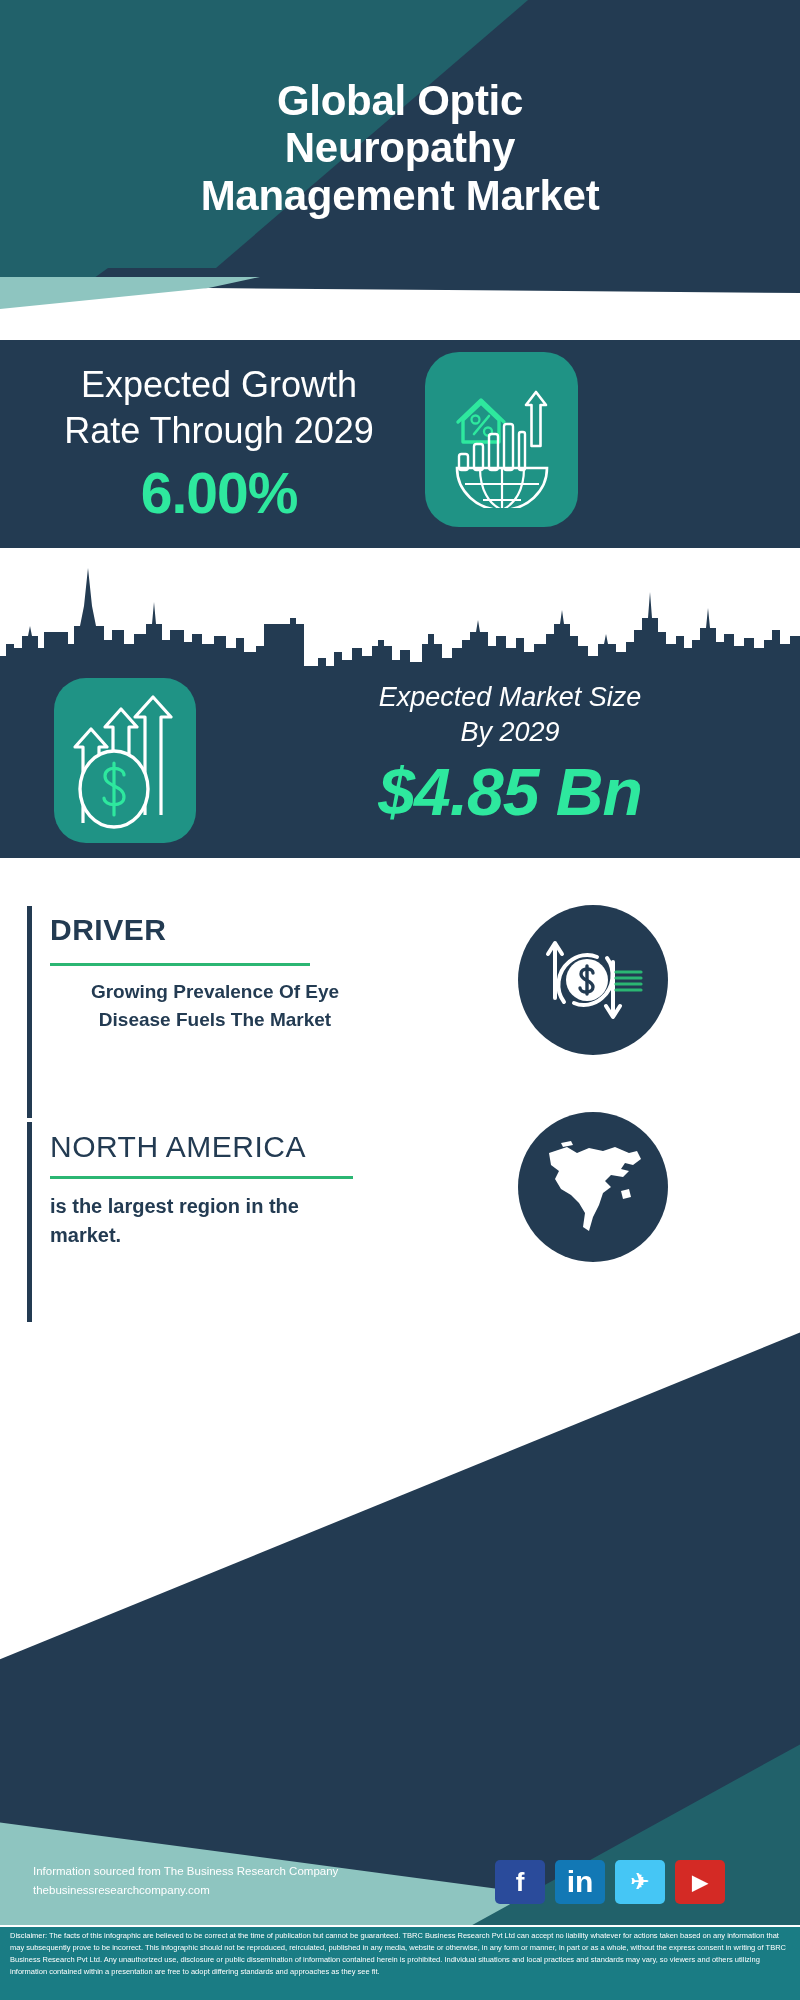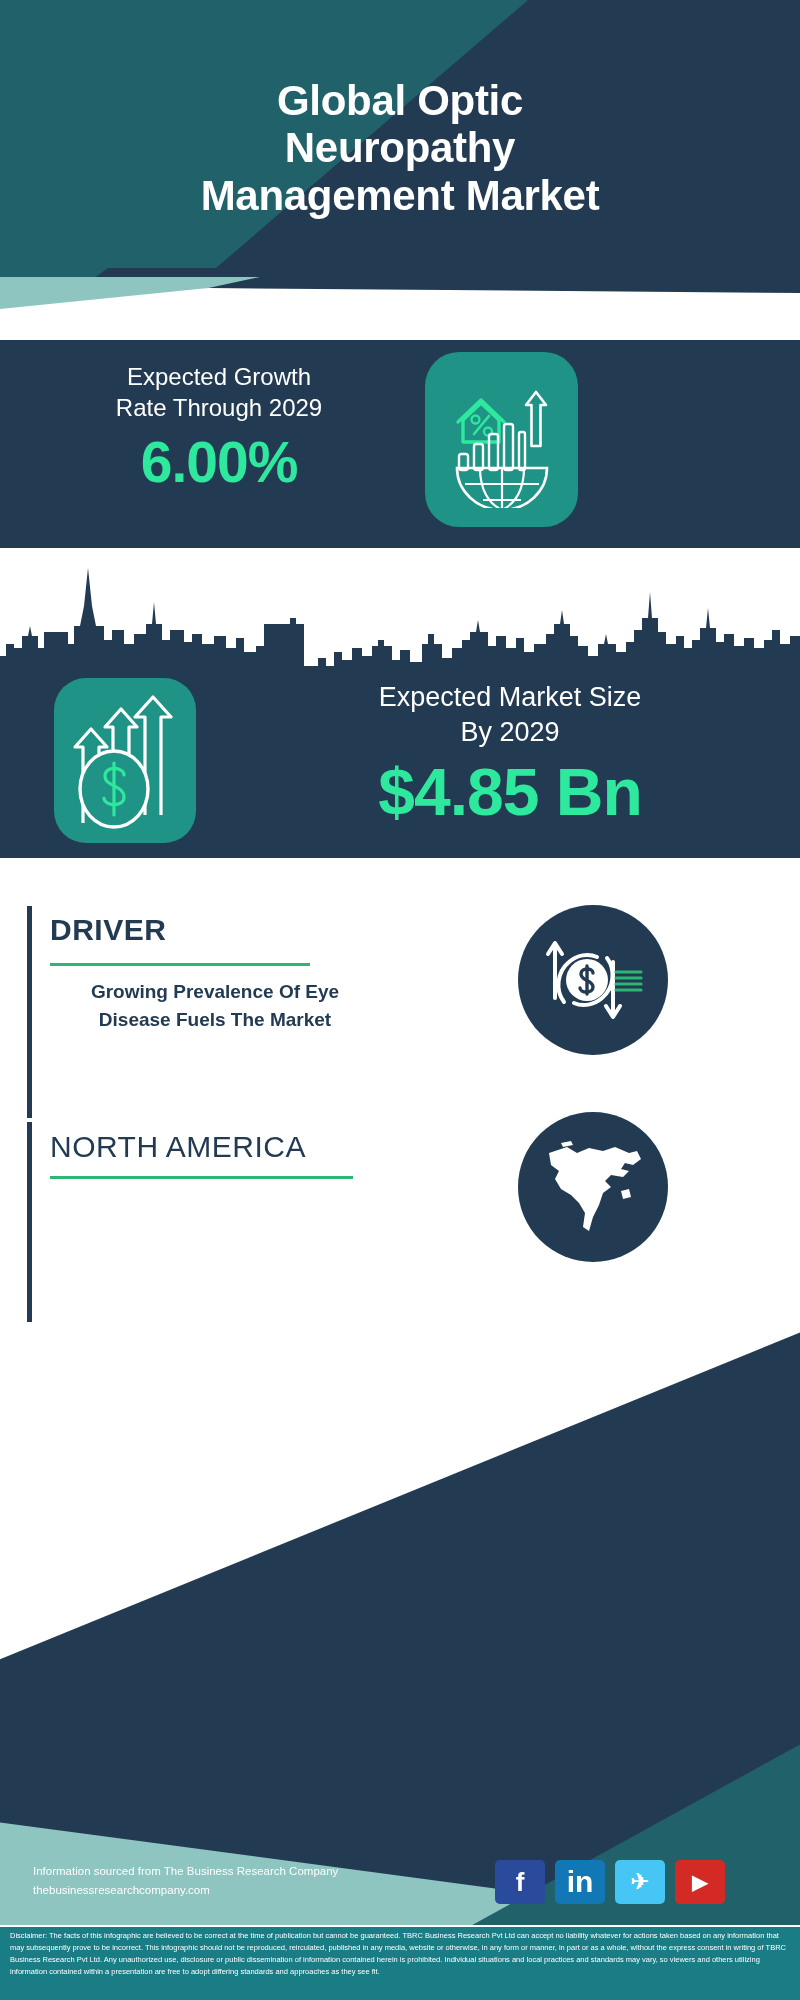--- a/index.html
+++ b/index.html
@@ -59,21 +59,21 @@
   
   .growth-panel {
     position:absolute; left:0; top:340px; width:800px; height:208px;
     background:#233b52;
   }
   .growth-text {
     position:absolute; left:34px; top:22px; width:370px;
     text-align:center; color:#ffffff;
   }
   .growth-label {
-    font-size:24px; line-height:1.28; font-weight:normal; color:#ffffff;
+    font-size:36px; line-height:1.28; font-weight:normal; color:#ffffff;
   }
   .growth-value {
     margin-top:6px;
     font-size:57px; font-weight:bold; color:#2ee89e; letter-spacing:-1px;
   }
   .growth-icon-box {
     position:absolute; left:425px; top:12px; width:153px; height:175px;
     background:#1f9385; border-radius:34px;
     display:flex; align-items:center; justify-content:center;
   }
@@ -83,21 +83,21 @@
     position:absolute; left:0; top:548px; width:800px; height:310px;
     background:#233b52;
   }
   .sky-white {
     position:absolute; left:0; top:548px; width:800px; height:135px;
     background:#ffffff;
   }
   .sky-svg { position:absolute; left:0; top:548px; width:800px; height:135px; }
 
   .msize-wrap {
-    position:absolute; left:0; top:668px; width:800px; height:190px;
+    position:absolute; left:0; top:668px; width:800px; height:190px;font-style:italic;
   }
   .msize-icon-box {
     position:absolute; left:54px; top:10px; width:142px; height:165px;
     background:#1f9385; border-radius:32px;
     display:flex; align-items:center; justify-content:center;
   }
   .msize-text {
     position:absolute; left:230px; top:12px; width:560px;
     text-align:center; color:#ffffff;
   }
@@ -283,20 +283,24 @@
             <line x1="79" y1="66" x2="104" y2="66"></line>
           </g>
         </svg>
       </div>
     </div>
 
     <div class="card" style="top:254px; height:200px;">
       <div class="card-bar" style="top:10px; height:200px;"></div>
       <div class="card-title" style="left:50px; top:18px; font-weight:normal;">NORTH AMERICA</div>
       <div class="card-rule" style="left:50px; top:64px; width:303px;"></div>
+      <div class="card-body" style="left:50px; top:80px; font-size:20px; font-weight:bold;">
+        <div>is the largest region in the</div>
+        <div>market.</div>
+      </div>
       <div class="card-circle" style="left:518px; top:0px; width:150px; height:150px;">
         <svg width="112" height="104" viewBox="0 0 112 104" fill="none" aria-hidden="true">
           <path fill="#ffffff" d="M12 18 L30 12 L40 18 L52 13 L66 16 L78 12 L92 18 L100 16 L104 24 L96 30 L88 28 L84 34 L92 36 L86 42 L74 40 L68 46 L74 52 L66 58 L62 70 L56 82 L52 96 L46 92 L48 78 L42 68 L34 60 L24 54 L18 44 L22 36 L14 30 Z"></path>
           <path fill="#ffffff" d="M84 56 L92 54 L94 62 L86 64 Z"></path>
           <path fill="#ffffff" d="M24 8 L34 6 L36 10 L26 12 Z"></path>
         </svg>
       </div>
     </div>
   </div>
 

